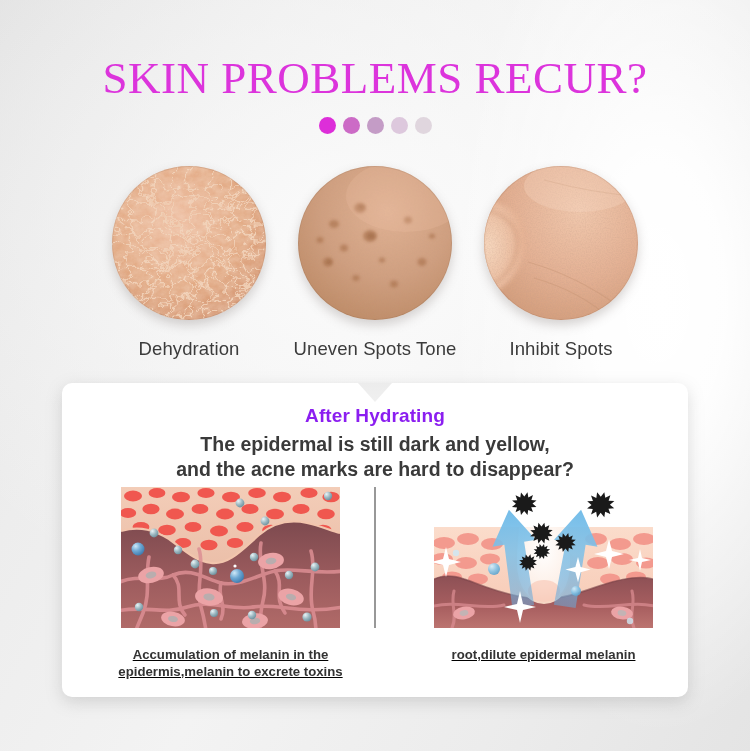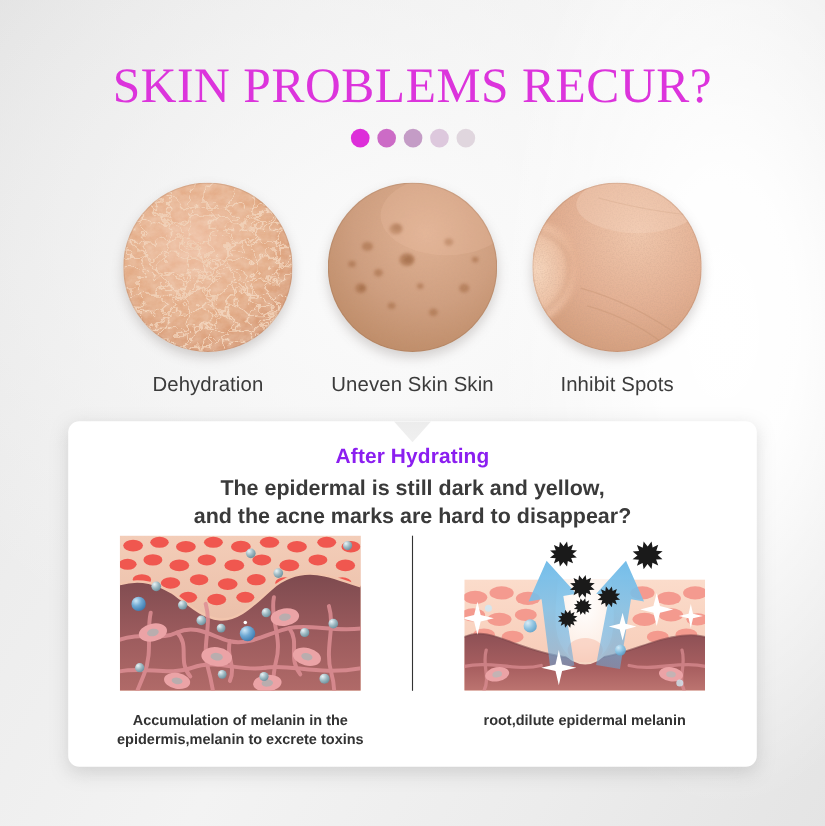--- a/index.html
+++ b/index.html
@@ -138,24 +138,25 @@
     color: #3a3a3a;
     font-size: 19.5px;
     font-weight: bold;
     line-height: 25px;
   }
 
   
   .panels {
     position: absolute;
     top: 104px;
-    left: 0;
+    left: 12px;
     width: 100%;
     height: 210px;
     display: flex;
+    text-decoration: underline;
   }
   .panel {
     flex: 1 1 0;
     display: flex;
     flex-direction: column;
     align-items: center;
     position: relative;
   }
   .divider {
     position: absolute;
@@ -285,21 +286,21 @@
           <g filter="url(#softspot)" fill="#97603c" opacity="0.45">
             <ellipse cx="63" cy="41" rx="3.4" ry="2.8"></ellipse>
             <ellipse cx="73" cy="70" rx="4" ry="3.2"></ellipse>
             <ellipse cx="31" cy="96" rx="2.6" ry="2.2"></ellipse>
           </g>
           <rect width="154" height="154" filter="url(#tontex)" opacity="0.35"></rect>
           <ellipse cx="108" cy="30" rx="60" ry="36" fill="#f0c6a8" opacity="0.22"></ellipse>
           <circle cx="77" cy="77" r="77" fill="none" stroke="rgba(120,85,60,0.16)" stroke-width="2"></circle>
         </svg>
       </div>
-      <div class="circle-label">Uneven Skin Skin</div>
+      <div class="circle-label">Uneven Spots Tone</div>
     </div>
 
     <div class="circle-col">
       <div class="skin-circle">
         <svg viewBox="0 0 154 154" preserveAspectRatio="xMidYMid slice">
           <defs>
             <radialGradient id="porg" cx="62%" cy="30%" r="80%">
               <stop offset="0%" stop-color="#f0c7ac"></stop>
               <stop offset="55%" stop-color="#e3b093"></stop>
               <stop offset="100%" stop-color="#d09a78"></stop>

